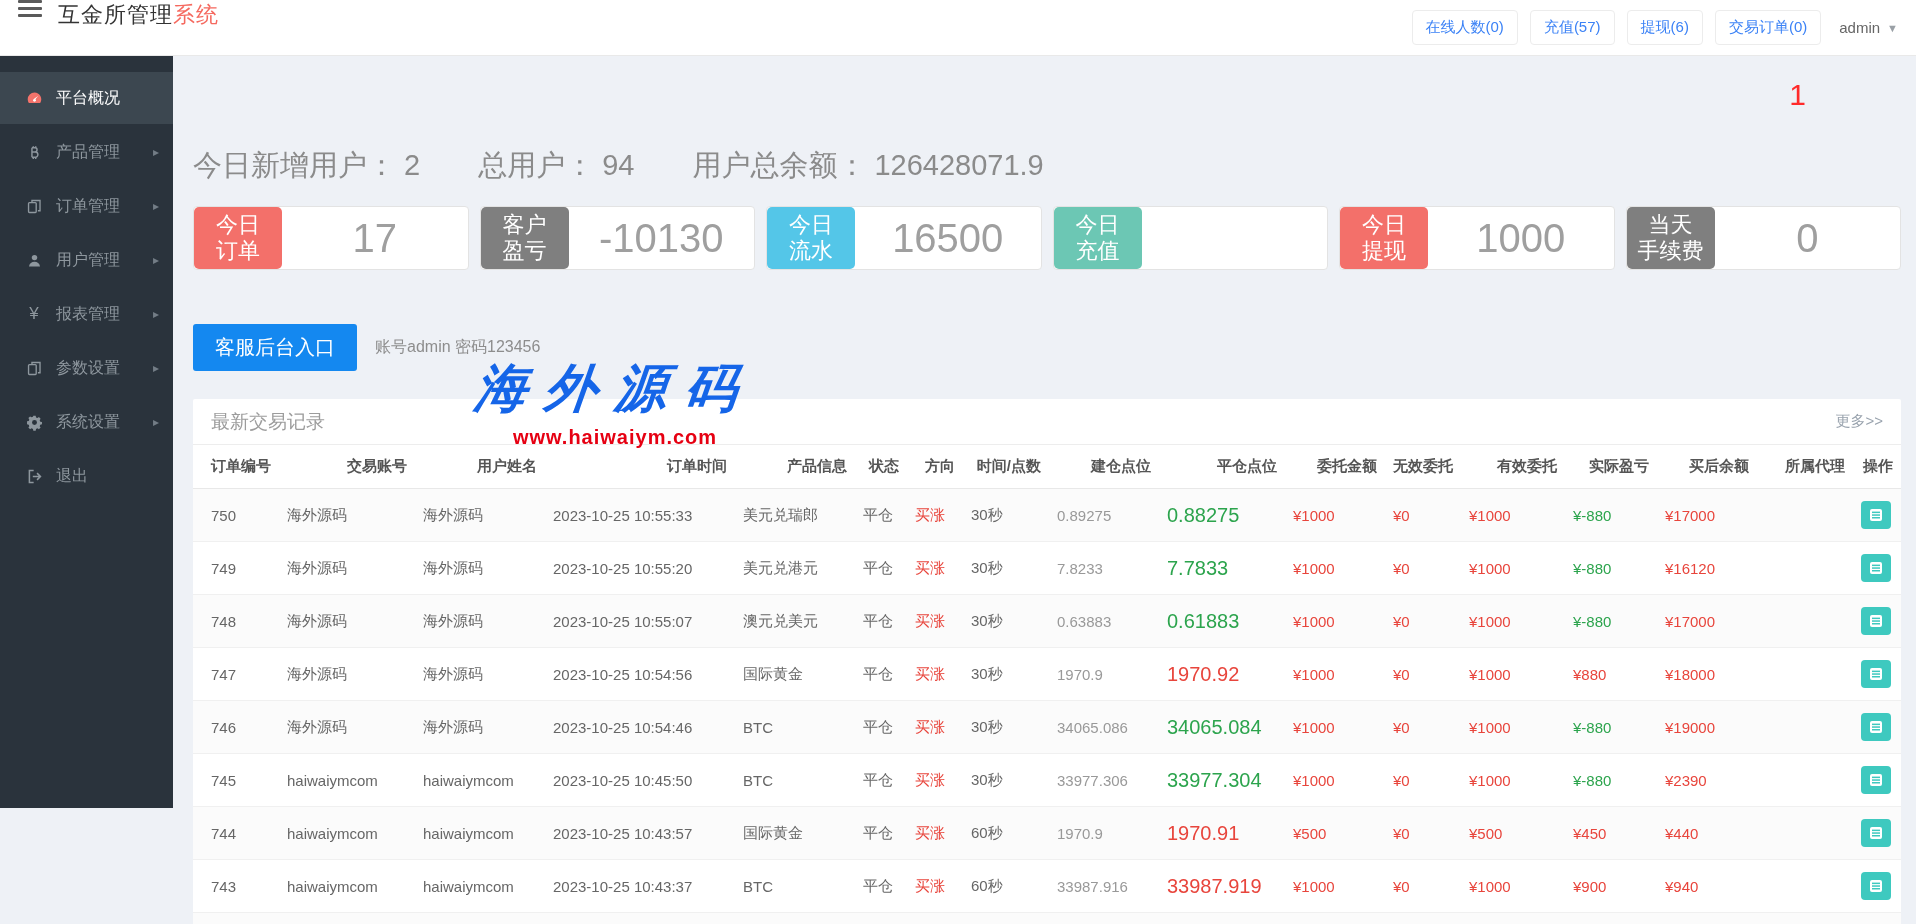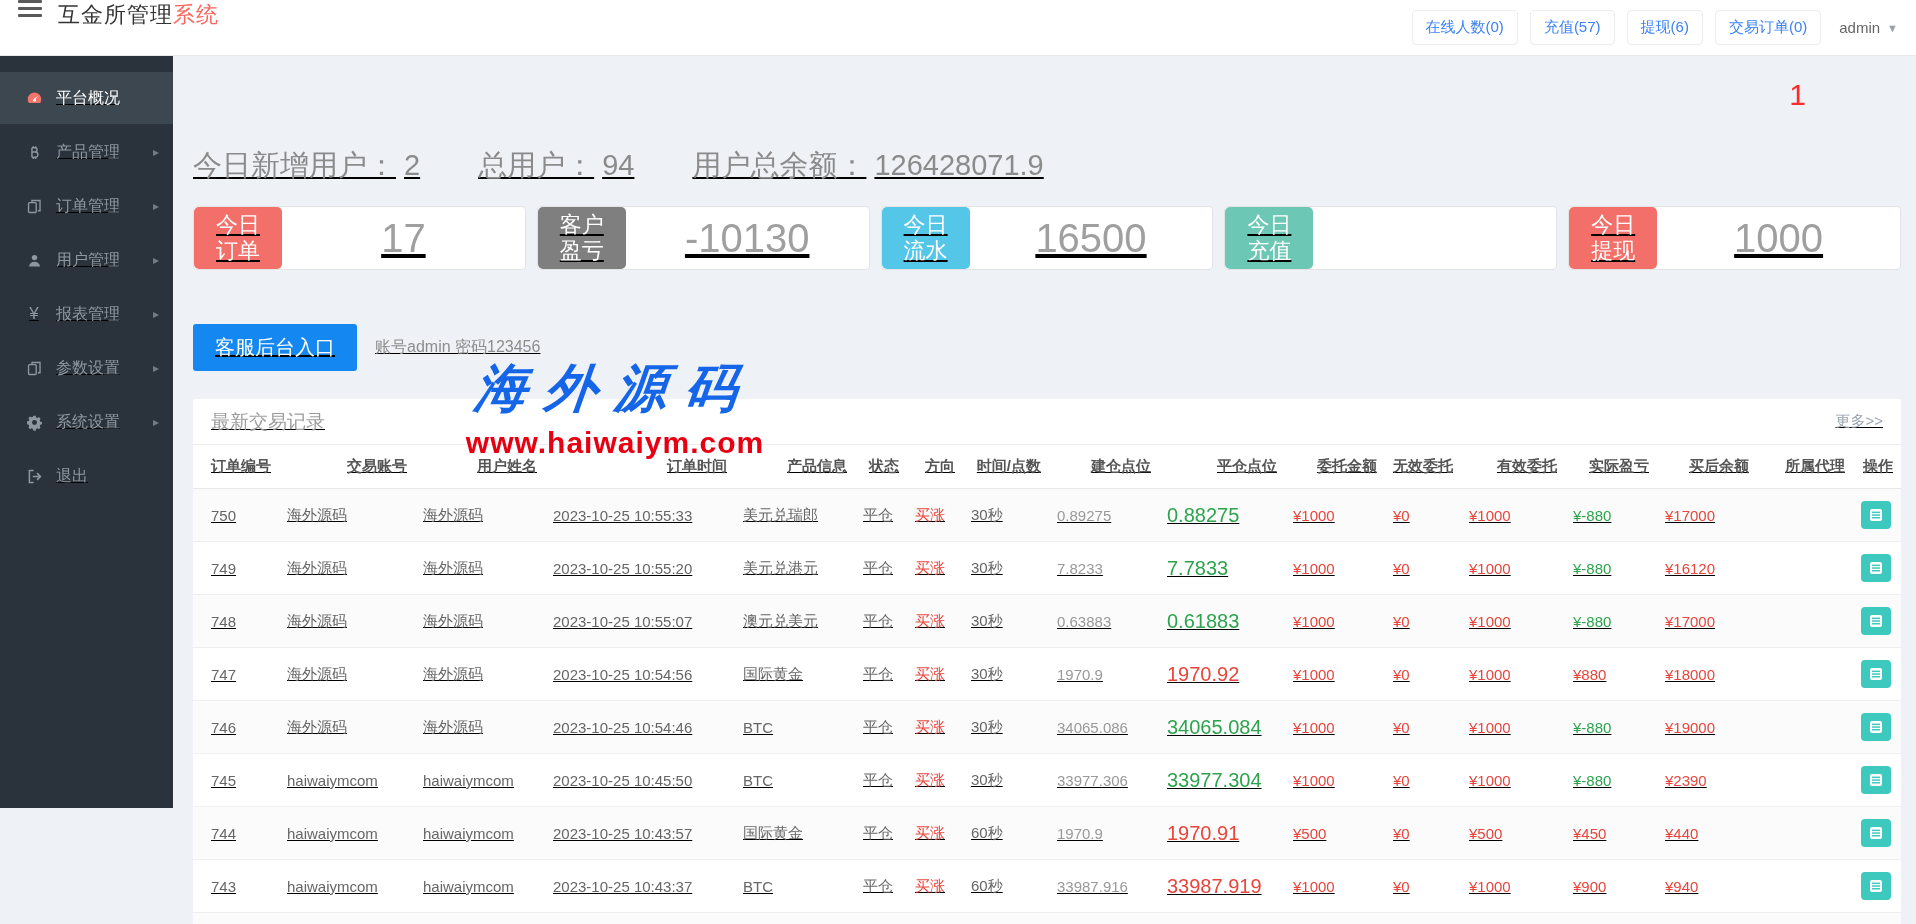--- a/index.html
+++ b/index.html
@@ -11,21 +11,21 @@
   .burger { display:flex; flex-direction:column; gap:4px; cursor:pointer; margin-right:16px; }
   .burger i { display:block; width:24px; height:3px; background:#5a5a5a; border-radius:1px; }
   .apptitle { font-size:22px; color:#333; letter-spacing:1px; }
   .apptitle .t-red { color:#f5695f; }
   .top-right { margin-left:auto; display:flex; align-items:center; gap:12px; }
   .hbtn { border:1px solid #ececec; border-radius:4px; background:#fff; padding:7px 13px; font-size:15px; color:#3b82f6; cursor:pointer; white-space:nowrap; }
   .admin { display:flex; align-items:center; gap:7px; color:#666; font-size:15px; margin-left:6px; cursor:pointer; }
   .admin .caret { color:#9aa0a6; font-size:11px; }
 
   
-  .frame { display:flex; height:752px;text-decoration:underline; }
+  .frame { display:flex; height:752px; }
   .sidebar { width:173px; background:#2a333c; padding-top:16px; flex:none; }
   .side-item { position:relative; height:52px; margin-bottom:2px; display:flex; align-items:center; padding-left:24px; color:#8e979e; font-size:16px; cursor:pointer; }
   .side-item .icon { width:20px; height:20px; margin-right:12px; display:inline-flex; align-items:center; justify-content:center; font-size:17px; color:#8e979e; }
   .side-item .icon svg { width:17px; height:17px; }
   .side-item.active { background:#3c4750; color:#fff; }
   .side-item.active .icon { color:#f4736b; }
   .chev { position:absolute; right:14px; top:50%; transform:translateY(-50%); font-size:12px; color:#737d86; }
 
   .main { position:relative; flex:1; padding:0 20px; }
   .page-badge { position:absolute; top:22px; right:115px; color:#ff2a2a; font-size:30px; }
@@ -41,21 +41,21 @@
   .card-value { flex:1; display:flex; align-items:center; justify-content:center; color:#9f9f9f; font-size:40px; font-weight:200; }
 
   
   .service { margin-top:54px; display:flex; align-items:center; gap:18px; }
   .svc-btn { background:#1488f0; color:#fff; font-size:20px; padding:10px 22px; border:none; border-radius:3px; cursor:pointer; }
   .svc-note { color:#8d8d8d; font-size:16px; }
 
   
   .watermark { position:absolute; left:262px; top:298px; width:360px; text-align:center; z-index:5; pointer-events:none; }
   .wm1 { font-family:"DejaVu Serif","Liberation Serif",serif; font-style:italic; font-weight:bold; color:#1565e8; font-size:52px; letter-spacing:18px; transform:skewX(-6deg); }
-  .wm2 { font-weight:bold; color:#e60012; font-size:30px; letter-spacing:1px; margin-top:2px; }
+  .wm2 { font-weight:bold; color:#e60012; font-size:20px; letter-spacing:1px; margin-top:2px; }
 
   
   .panel { margin-top:28px; background:#fff; border-radius:2px; min-height:518px; }
   .panel-hd { height:46px; display:flex; align-items:center; justify-content:space-between; padding:0 18px; border-bottom:1px solid #ededed; }
   .panel-title { color:#9c9c9c; font-size:19px; }
   .more-link { color:#98a2ad; font-size:15px; cursor:pointer; text-decoration:none; }
 
   table { width:100%; border-collapse:collapse; table-layout:fixed; font-size:15px; }
   thead th { text-align:right; padding:12px 8px; color:#555; font-weight:bold; border-bottom:1px solid #e8e8e8; white-space:nowrap; }
   tbody td { padding:12px 8px; color:#666; border-bottom:1px solid #f0f0f0; white-space:nowrap; overflow:hidden; }
@@ -199,20 +199,25 @@
           <div class="card-value">16500</div>
         </div>
         <div class="card">
           <div class="card-label" style="background: rgb(108, 199, 180);">今日
 充值</div>
         </div>
         <div class="card">
           <div class="card-label" style="background: rgb(243, 112, 106);">今日
 提现</div>
           <div class="card-value">1000</div>
+        </div>
+        <div class="card">
+          <div class="card-label" style="background: rgb(127, 127, 127);">当天
+手续费</div>
+          <div class="card-value">0</div>
         </div>
       </div>
 
     <div class="service">
       <button class="svc-btn">客服后台入口</button>
       <span class="svc-note">账号admin 密码123456</span>
     </div>
 
     <div class="watermark">
       <div class="wm1">海外源码</div>

